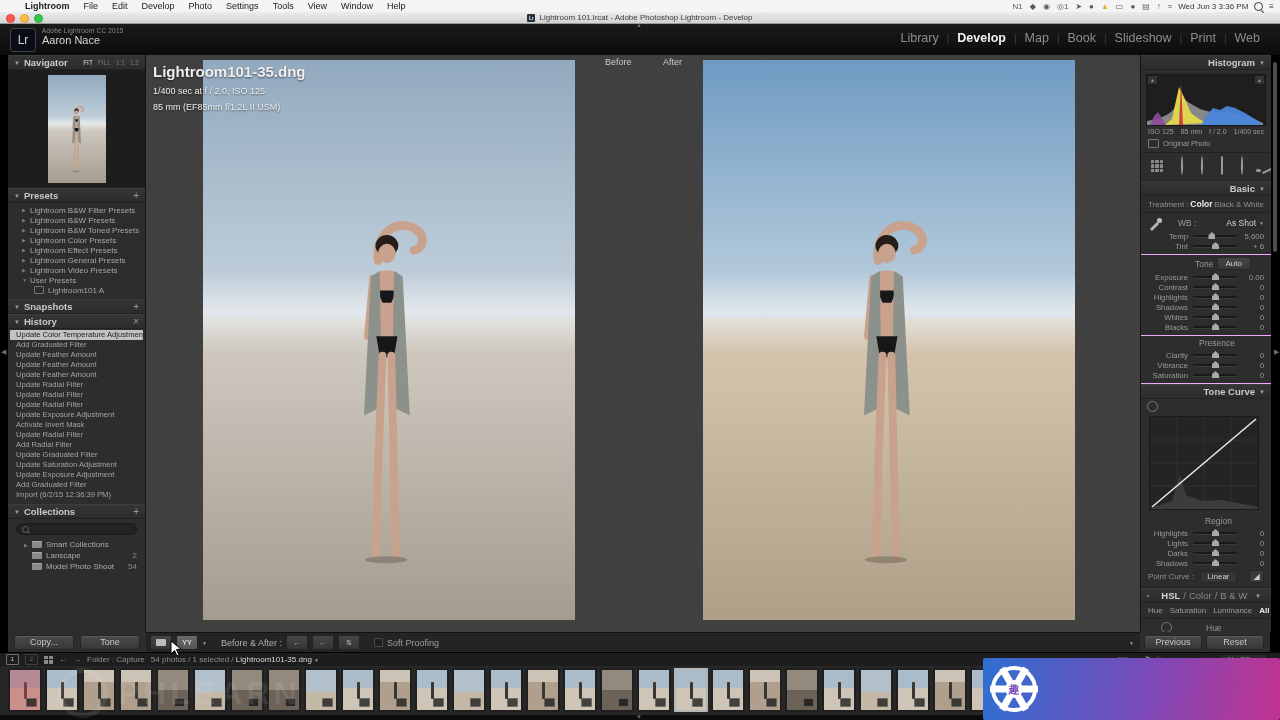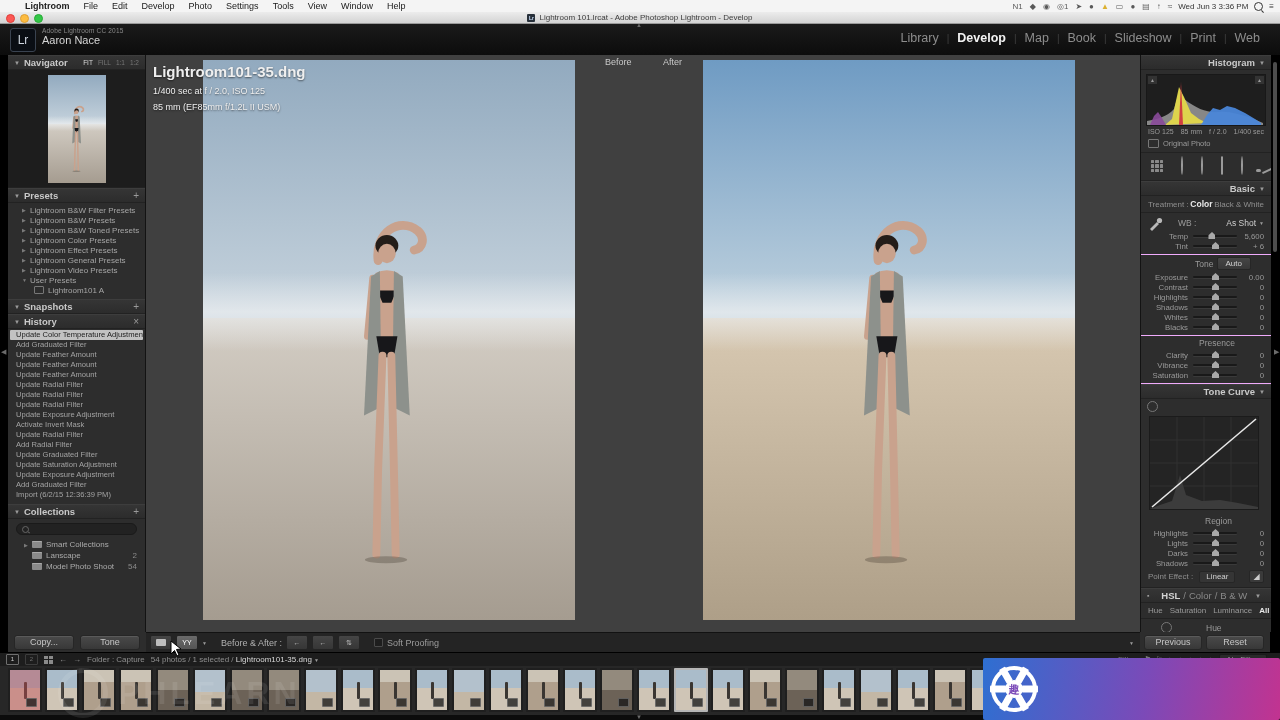--- a/index.html
+++ b/index.html
@@ -708,21 +708,21 @@
         </div>
         <div class="sl">
           <span class="lb">Shadows</span>
           <span class="tr">
             <span class="th" style="left: 50%;"></span>
           </span>
           <span class="vl">0</span>
         </div>
       </div>
     <div id="pointcurve">
-      <span>Point Effect :</span>
+      <span>Point Curve :</span>
       <span class="pcval">Linear</span>
       <span class="pcbtn">◢</span>
     </div>
 
     <div class="phead">
       <span class="tri" style="font-size:7px">▪</span>
       <span class="hsltitle">
         <span>HSL</span>
         <span class="dimpart">/</span>
         <span class="dimpart">Color</span>

